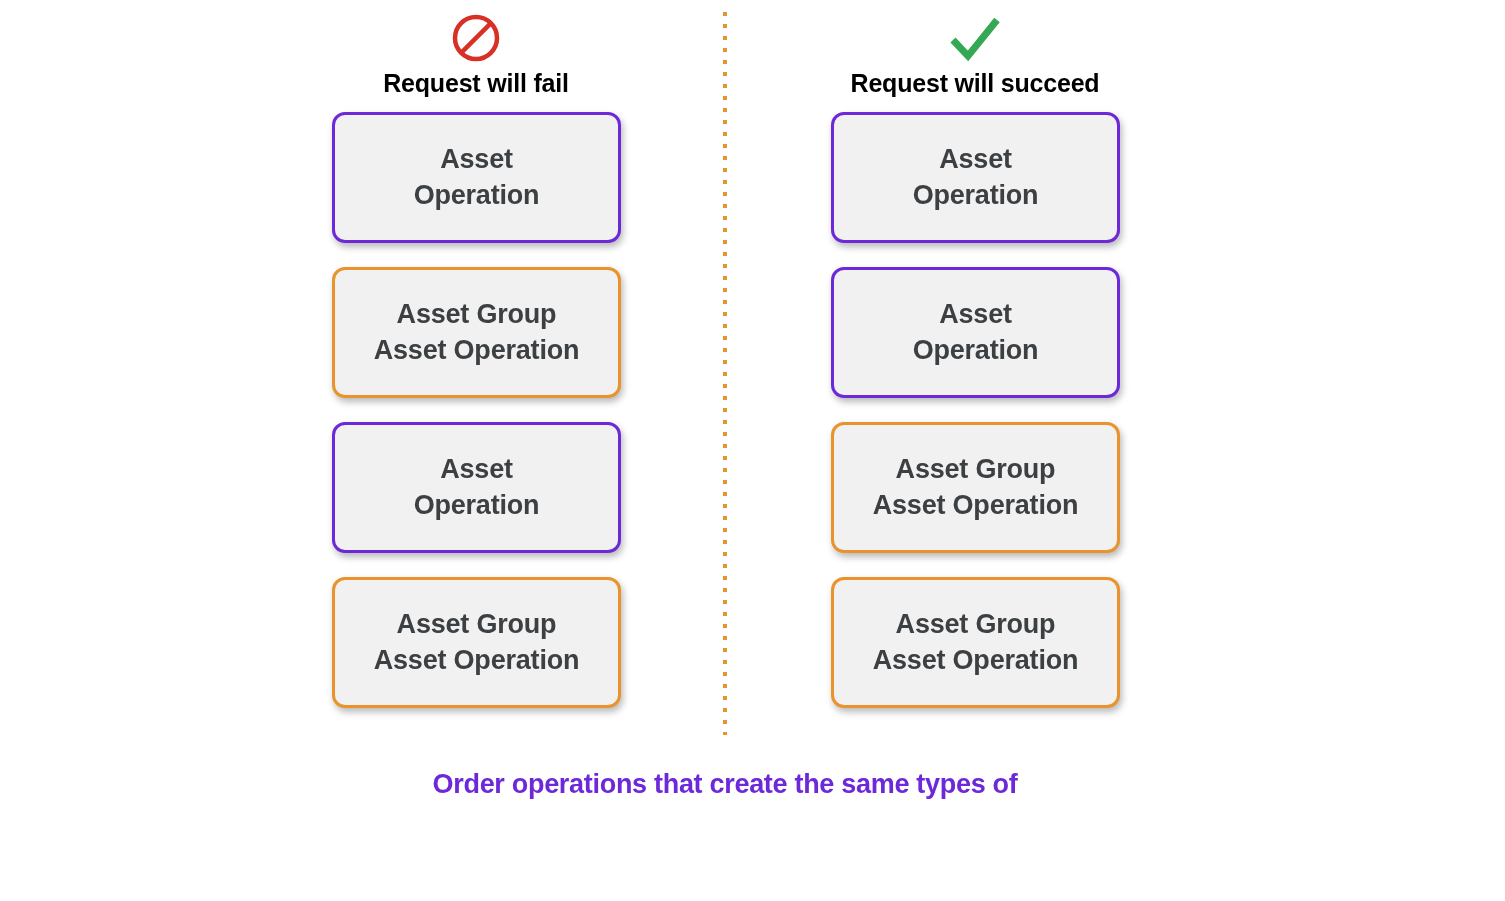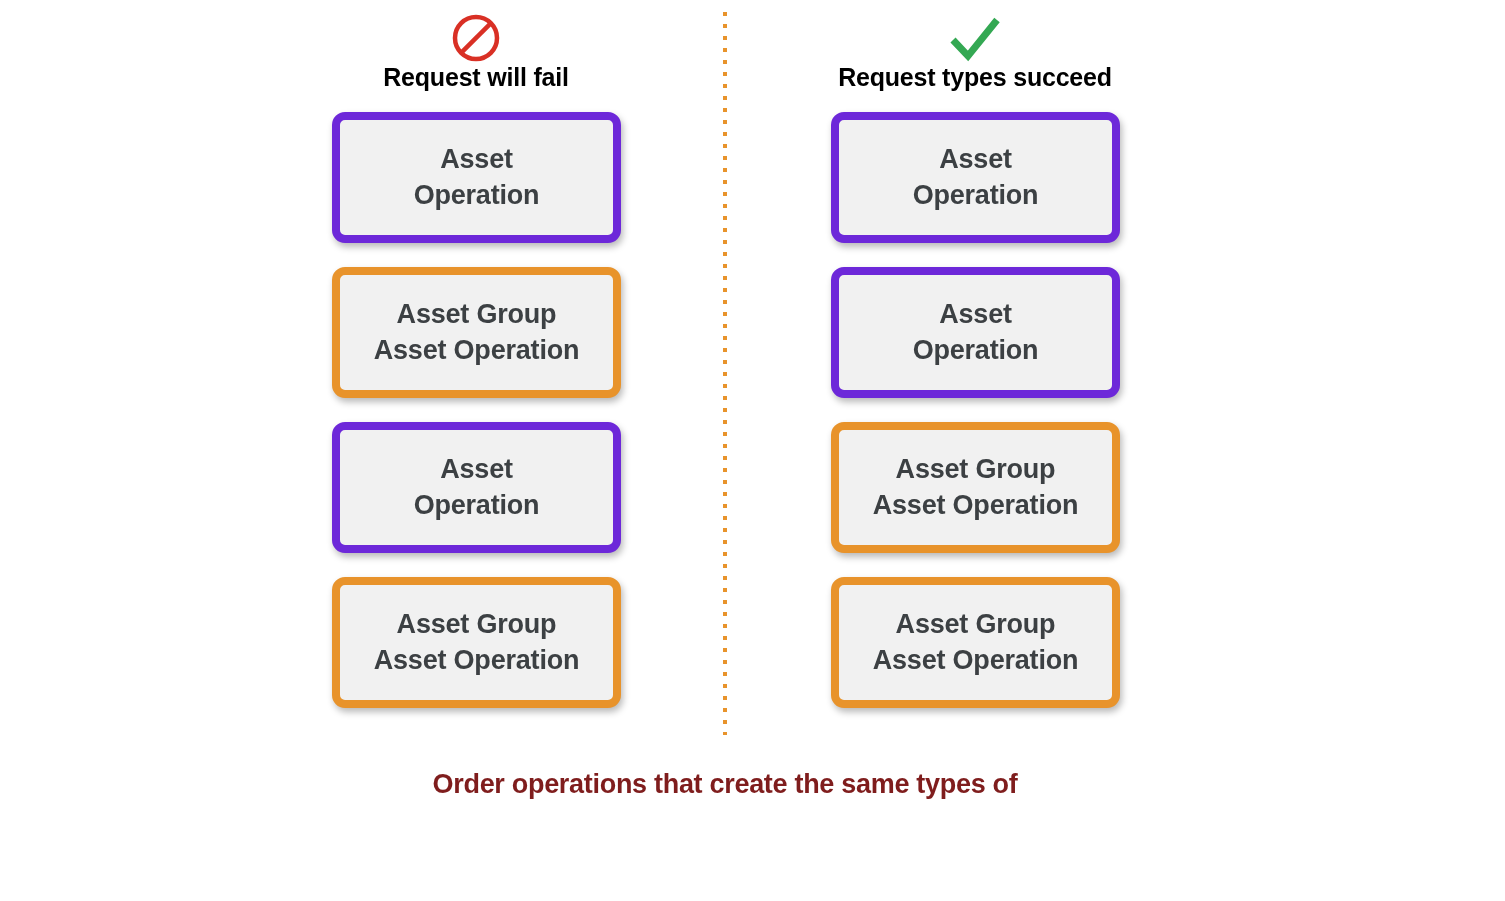--- a/index.html
+++ b/index.html
@@ -50,20 +50,21 @@
   }
 
   .status-icon {
     height: 52px;
     display: flex;
     align-items: center;
     justify-content: center;
   }
 
   .col-title {
+    margin-top: 6px;
     font-size: 25px;
     font-weight: bold;
     color: #000000;
     letter-spacing: -0.2px;
     line-height: 1.1;
   }
 
   
   .stack {
     position: absolute;
@@ -71,21 +72,21 @@
     left: 71px;
     width: 289px;
   }
 
   .node {
     box-sizing: border-box;
     width: 289px;
     height: 131px;
     margin-bottom: 24px;
     border-radius: 13px;
-    border: 8px solid #6d28d9;
+    border: 3px solid #6d28d9;
     background: #f1f1f1;
     box-shadow: 2px 4px 7px rgba(0,0,0,0.28);
     display: flex;
     flex-direction: column;
     align-items: center;
     justify-content: center;
     text-align: center;
   }
   .node.orange { border-color: #e8932b; margin-top: 8px; }
 
@@ -100,21 +101,21 @@
 
   
   .caption {
     position: absolute;
     left: 0;
     top: 765px;
     width: 1450px;
     text-align: center;
     font-size: 27px;
     font-weight: bold;
-    color: #7f1d1d;
+    color: #6d28d9;
     line-height: 1.42;
     letter-spacing: -0.3px;
   }
   .caption-line { display: block; }
 </style>
 </head>
 <body>
 
 <div id="canvas">
 
@@ -151,21 +152,21 @@
     </div>
   </div>
 
   <div class="column right">
     <div class="col-header">
       <div class="status-icon">
         <svg width="60" height="52" viewBox="0 0 60 52" aria-hidden="true">
           <polyline points="8,28 23,44 52,8" fill="none" stroke="#34a853" stroke-width="7" stroke-linecap="butt" stroke-linejoin="miter"></polyline>
         </svg>
       </div>
-      <div class="col-title">Request types succeed</div>
+      <div class="col-title">Request will succeed</div>
     </div>
 
     <div class="stack">
       <div class="node">
         <div class="node-line">Asset</div>
         <div class="node-line">Operation</div>
       </div>
       <div class="node">
         <div class="node-line">Asset</div>
         <div class="node-line">Operation</div>

